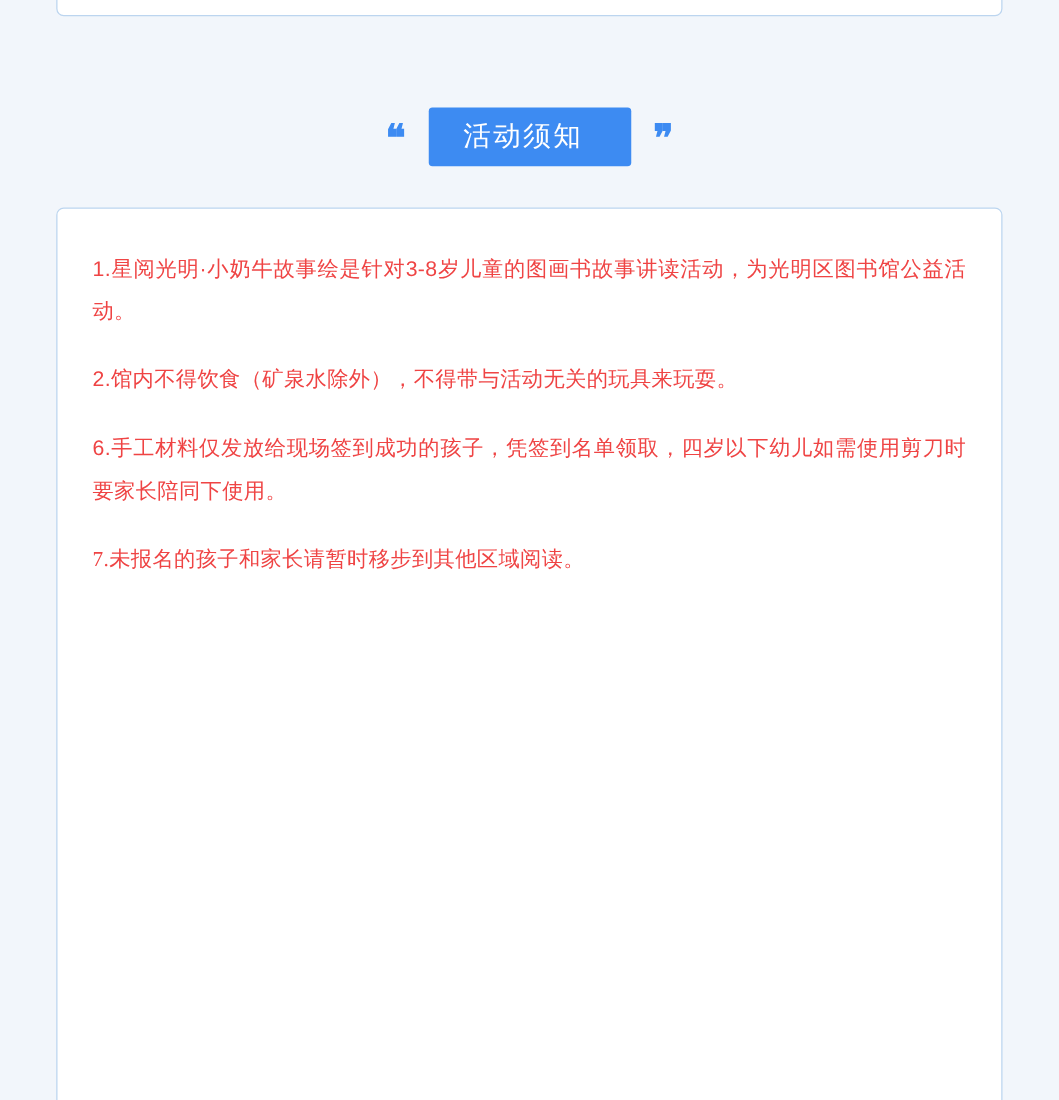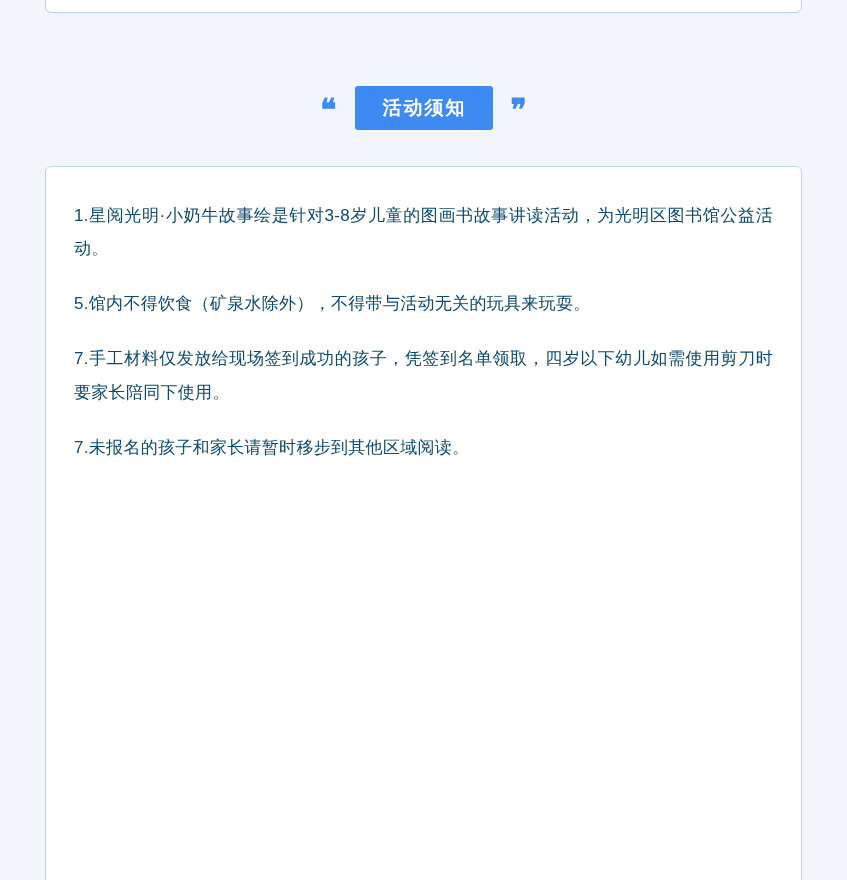--- a/index.html
+++ b/index.html
@@ -50,66 +50,66 @@
     font-weight: bold;
     line-height: 1;
     font-family: "Liberation Serif", serif;
     user-select: none;
   }
   .quote-left { transform: translateY(2px); }
   .quote-right { transform: translateY(2px); }
   .heading-pill {
     background: #3d8bf2;
     color: #ffffff;
-    font-size: 19px;
-    font-weight: bold;
+    font-size: 22px;
+    font-weight: normal;
     letter-spacing: 2px;
-    padding: 12px 26px 13px 28px;
+    padding: 12px 38px 13px 28px;
     border-radius: 3px;
     line-height: 1;
     white-space: nowrap;
   }
 
   
   .content-card {
     position: absolute;
     left: 45px;
     top: 166px;
     width: 757px;
     height: 740px;
     background: #ffffff;
     border: 1px solid #bcd5ef;
     border-radius: 6px;
     box-sizing: border-box;
     padding: 32px 28px 0 28px;
     overflow: hidden;
   }
   .para {
-    color: #0c4a6e;
+    color: #ef4444;
     font-size: 17px;
     line-height: 1.95;
     letter-spacing: 0.3px;
     margin: 0 0 22px 0;
     text-align: justify;
   }
-  .para:last-child { margin-bottom: 0; }
+  .para:last-child { margin-bottom: 0; font-family: Liberation Serif, serif; }
 </style>
 </head>
 <body>
 
 <div class="page">
 
   <div class="top-card"></div>
 
   <div class="heading-row">
     <span class="quote quote-left">❝</span>
     <span class="heading-pill">活动须知</span>
     <span class="quote quote-right">❞</span>
   </div>
 
   <div class="content-card">
     <p class="para">1.星阅光明·小奶牛故事绘是针对3-8岁儿童的图画书故事讲读活动，为光明区图书馆公益活动。</p>
-    <p class="para">5.馆内不得饮食（矿泉水除外），不得带与活动无关的玩具来玩耍。</p>
-    <p class="para">7.手工材料仅发放给现场签到成功的孩子，凭签到名单领取，四岁以下幼儿如需使用剪刀时要家长陪同下使用。</p>
+    <p class="para">2.馆内不得饮食（矿泉水除外），不得带与活动无关的玩具来玩耍。</p>
+    <p class="para">6.手工材料仅发放给现场签到成功的孩子，凭签到名单领取，四岁以下幼儿如需使用剪刀时要家长陪同下使用。</p>
     <p class="para">7.未报名的孩子和家长请暂时移步到其他区域阅读。</p>
   </div>
 
 </div>
 
 </body></html>

